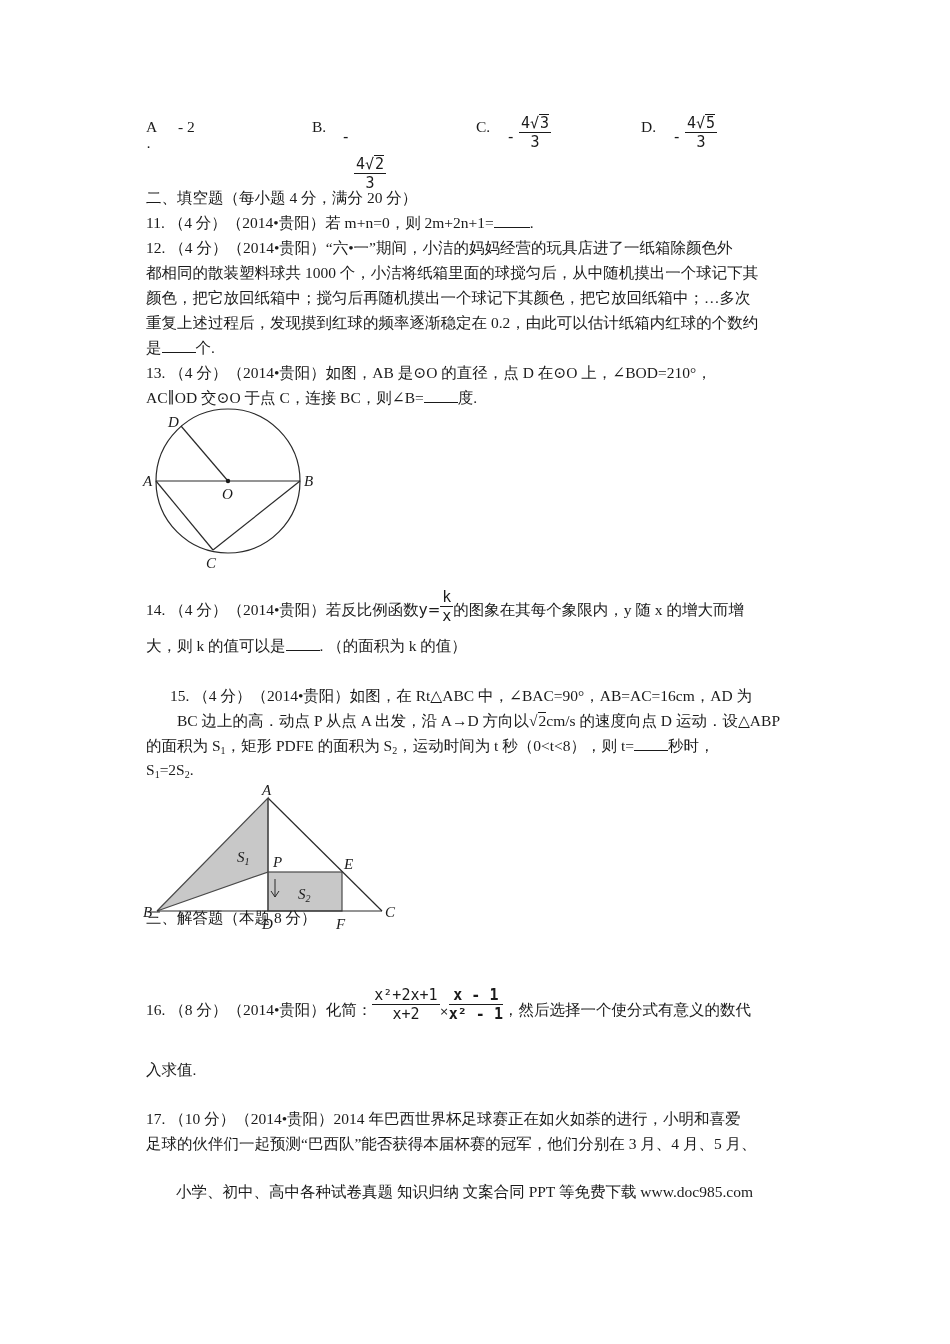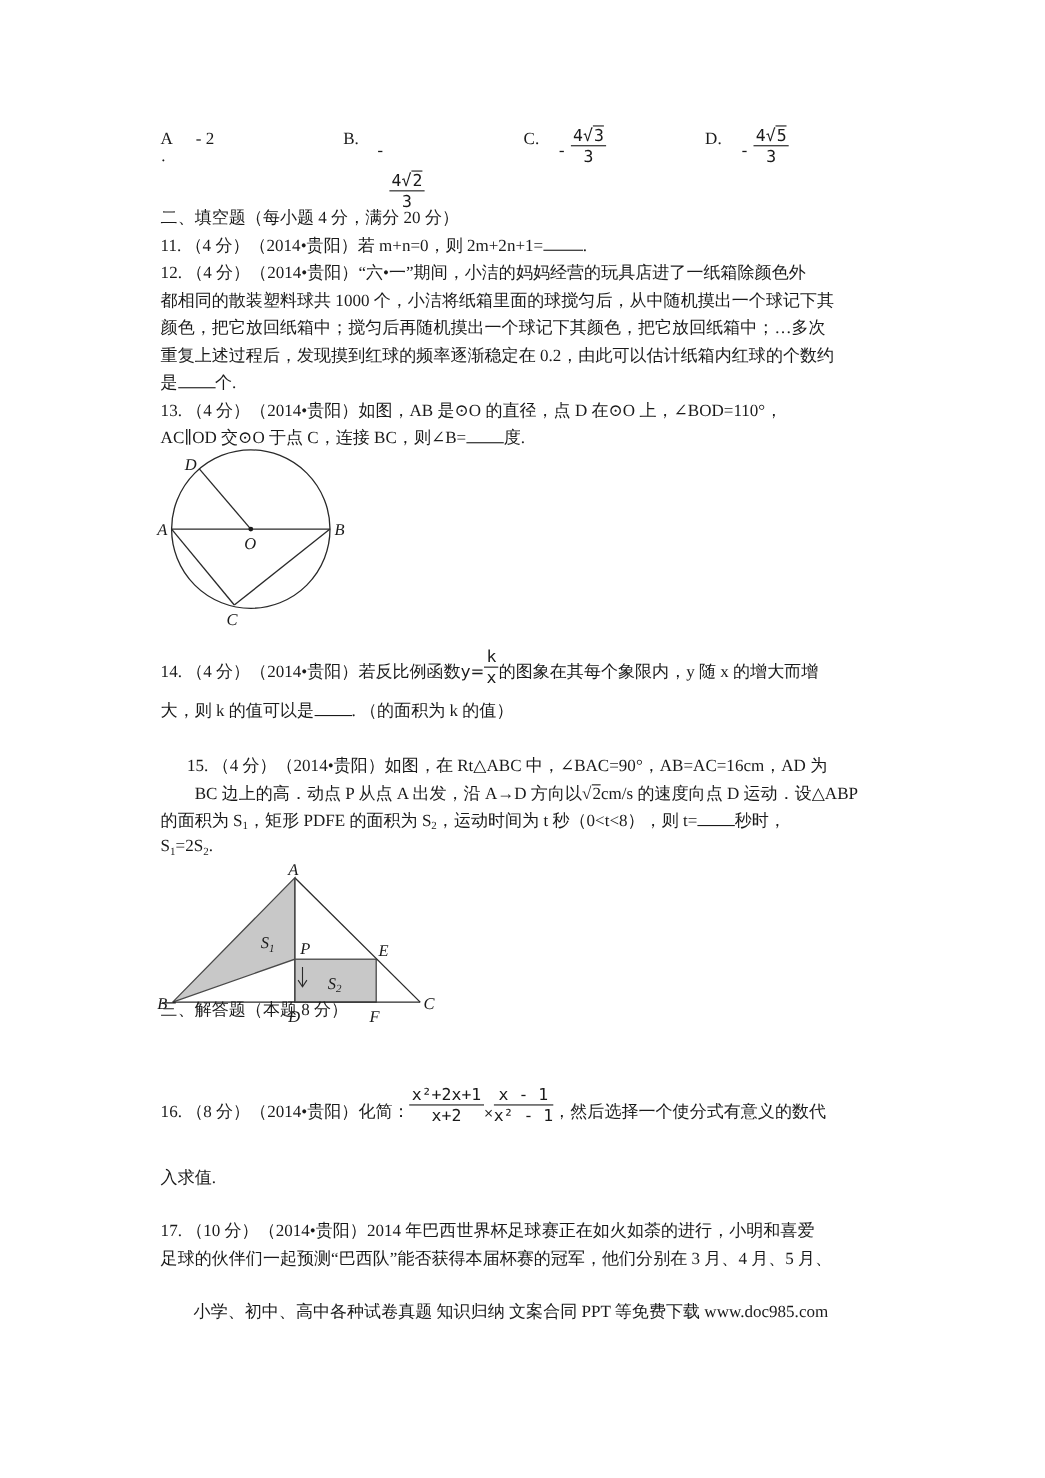--- a/index.html
+++ b/index.html
@@ -63,21 +63,21 @@
   <div class="line" style="top:238px;">12. （4 分）（2014•贵阳）“六•一”期间，小洁的妈妈经营的玩具店进了一纸箱除颜色外</div>
   <div class="line" style="top:263px;">都相同的散装塑料球共 1000 个，小洁将纸箱里面的球搅匀后，从中随机摸出一个球记下其</div>
   <div class="line" style="top:288px;">颜色，把它放回纸箱中；搅匀后再随机摸出一个球记下其颜色，把它放回纸箱中；…多次</div>
   <div class="line" style="top:313px;">重复上述过程后，发现摸到红球的频率逐渐稳定在 0.2，由此可以估计纸箱内红球的个数约</div>
   <div class="line" style="top:338px;">
     <span>是</span><span class="blank" style="width:34px;"></span><span>个.</span>
   </div>
 </div>
 
 <div>
-  <div class="line" style="top:363px;">13. （4 分）（2014•贵阳）如图，AB 是⊙O 的直径，点 D 在⊙O 上，∠BOD=110°，</div>
+  <div class="line" style="top:363px;">13. （4 分）（2014•贵阳）如图，AB 是⊙O 的直径，点 D 在⊙O 上，∠BOD=210°，</div>
   <div class="line" style="top:388px;">
     <span>AC∥OD 交⊙O 于点 C，连接 BC，则∠B=</span><span class="blank" style="width:34px;"></span><span>度.</span>
   </div>
   <svg class="abs" style="left:135px;top:405px;" width="200" height="175">
     <circle cx="93" cy="76" r="72" fill="none" stroke="#2a2a2a" stroke-width="1.2"></circle>
     <line x1="21" y1="76" x2="165" y2="76" stroke="#2a2a2a" stroke-width="1.2"></line>
     <line x1="93" y1="76" x2="46" y2="21" stroke="#2a2a2a" stroke-width="1.2"></line>
     <line x1="21" y1="76" x2="78" y2="145" stroke="#2a2a2a" stroke-width="1.2"></line>
     <line x1="78" y1="145" x2="165" y2="76" stroke="#2a2a2a" stroke-width="1.2"></line>
     <circle cx="93" cy="76" r="2.2" fill="#1a1a1a"></circle>
@@ -126,21 +126,21 @@
     <text x="138" y="92">P</text>
     <text x="102" y="87"><tspan>S</tspan><tspan font-size="10" dy="3">1</tspan></text>
     <text x="163" y="124"><tspan>S</tspan><tspan font-size="10" dy="3">2</tspan></text>
   </svg>
 </div>
 
 <div class="line bold" style="top:908px;">三、解答题（本题 8 分）</div>
 
 <div>
   <div class="line" style="top:1000px;">
-    <span>16. （8 分）（2014•贵阳）化简：</span><span class="frac" style="margin-top:-14px;"><span class="num">x²+2x+1</span><span class="den">x+2</span></span><span class="mathsans" style="font-size:11px;">×</span><span class="frac" style="margin-top:-14px;"><span class="num">x - 1</span><span class="den">x² - 1</span></span><span>，然后选择一个使分式有意义的数代</span>
+    <span>16. （8 分）（2014•贵阳）化简：</span><span class="frac" style="margin-top:-14px;"><span class="num">x²+2x+1</span><span class="den">x+2</span></span><span class="mathsans" style="font-size:11px;">×</span><span class="frac" style="margin-top:-14px;font-weight:bold;"><span class="num">x - 1</span><span class="den">x² - 1</span></span><span>，然后选择一个使分式有意义的数代</span>
   </div>
   <div class="line" style="top:1060px;">入求值.</div>
 </div>
 
 <div>
   <div class="line" style="top:1109px;">17. （10 分）（2014•贵阳）2014 年巴西世界杯足球赛正在如火如荼的进行，小明和喜爱</div>
   <div class="line" style="top:1134px;">足球的伙伴们一起预测“巴西队”能否获得本届杯赛的冠军，他们分别在 3 月、4 月、5 月、</div>
 </div>
 
 <div class="abs" style="left:176px;top:1182px;">小学、初中、高中各种试卷真题 知识归纳 文案合同 PPT 等免费下载   www.doc985.com</div>

